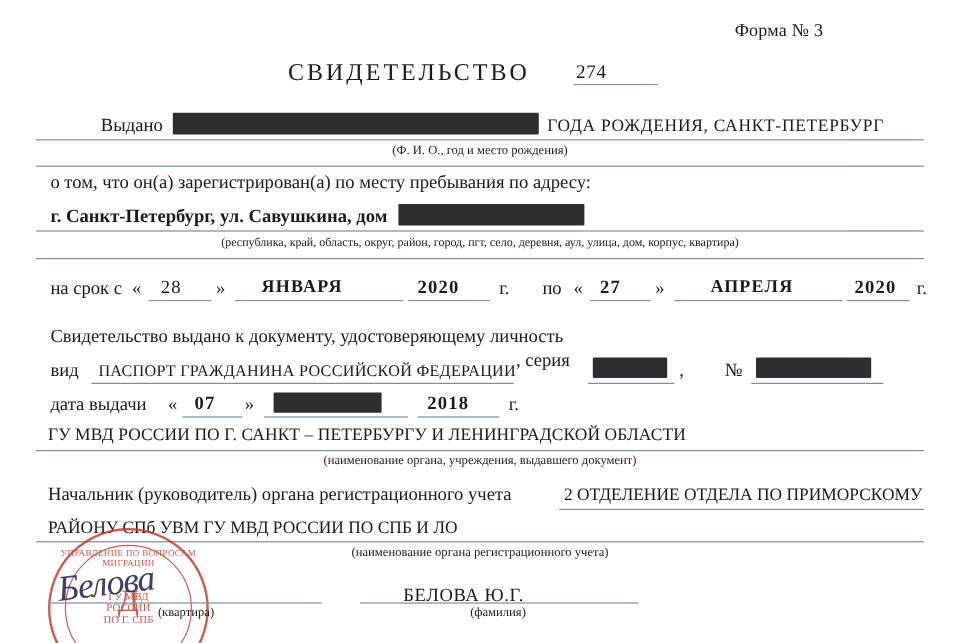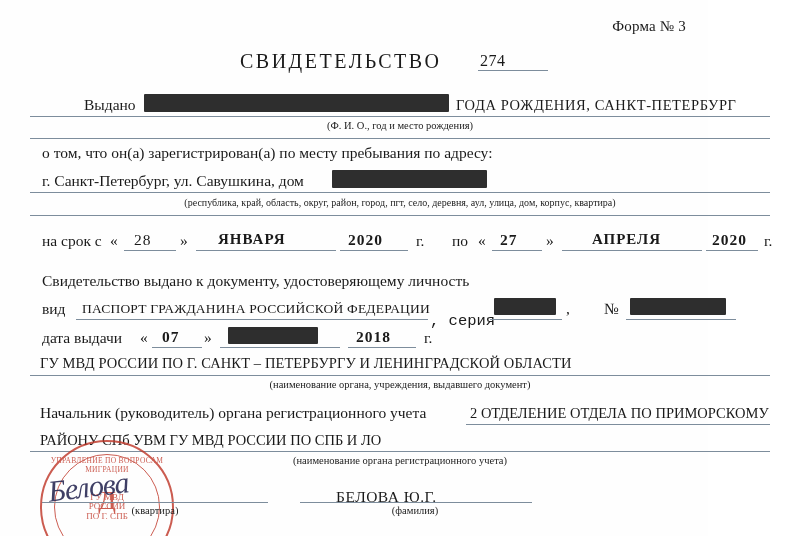--- a/index.html
+++ b/index.html
@@ -160,21 +160,21 @@
 
   <div class="txt" style="left:84px; top:96px;">Выдано</div>
   <div class="redact" style="left:144px; top:94px; width:305px; height:18px;"></div>
   <div class="txt sp" style="left:456px; top:97px; font-size:14.5px;">ГОДА РОЖДЕНИЯ, САНКТ-ПЕТЕРБУРГ</div>
   <div class="rule" style="left:30px; top:116px; width:740px;"></div>
   <div class="small" style="left:240px; top:120px; width:320px;">(Ф. И. О., год и место рождения)</div>
   <div class="rule" style="left:30px; top:138px; width:740px;"></div>
 
   <div class="txt" style="left:42px; top:144px;">о том, что он(а) зарегистрирован(а) по месту пребывания по адресу:</div>
 
-  <div class="txt" style="left:42px; top:172px;">г. Санкт-Петербург, ул. Савушкина, дом</div>
+  <div class="txt" style="left:42px; top:172px;font-weight:bold;">г. Санкт-Петербург, ул. Савушкина, дом</div>
   <div class="redact" style="left:332px; top:170px; width:155px; height:18px;"></div>
   <div class="rule" style="left:30px; top:192px; width:740px;"></div>
   <div class="small" style="left:150px; top:197px; width:500px; font-size:10px;">(республика, край, область, округ, район, город, пгт, село, деревня, аул, улица, дом, корпус, квартира)</div>
   <div class="rule" style="left:30px; top:215px; width:740px;"></div>
 
   <div class="txt" style="left:42px; top:232px;">на срок с</div>
   <div class="txt" style="left:110px; top:232px;">«</div>
   <div class="txt" style="left:134px; top:231px; font-weight:normal; letter-spacing:1px;">28</div>
   <div class="rule" style="left:124px; top:250px; width:52px;"></div>
   <div class="txt" style="left:180px; top:232px;">»</div>
@@ -192,21 +192,21 @@
   <div class="rule" style="left:562px; top:250px; width:140px;"></div>
   <div class="txt" style="left:712px; top:231px; font-weight:bold; letter-spacing:1px;">2020</div>
   <div class="rule" style="left:706px; top:250px; width:52px;"></div>
   <div class="txt" style="left:764px; top:232px;">г.</div>
 
   <div class="txt" style="left:42px; top:272px;">Свидетельство выдано к документу, удостоверяющему личность</div>
 
   <div class="txt" style="left:42px; top:300px;">вид</div>
   <div class="txt" style="left:82px; top:301px; font-size:13.5px; letter-spacing:.2px;">ПАСПОРТ ГРАЖДАНИНА РОССИЙСКОЙ ФЕДЕРАЦИИ</div>
   <div class="rule" style="left:76px; top:319px; width:352px;"></div>
-  <div class="txt" style="left:430px; top:312px;font-family:Liberation Mono, monospace;">, серия</div>
+  <div class="txt" style="left:430px; top:292px;">, серия</div>
   <div class="redact" style="left:494px; top:298px; width:62px; height:17px;"></div>
   <div class="rule" style="left:490px; top:319px; width:72px;"></div>
   <div class="txt" style="left:566px; top:300px;">,</div>
   <div class="txt" style="left:604px; top:300px;">№</div>
   <div class="redact" style="left:630px; top:298px; width:96px; height:17px;"></div>
   <div class="rule" style="left:626px; top:319px; width:110px;"></div>
 
   <div class="txt" style="left:42px; top:329px;">дата выдачи</div>
   <div class="txt" style="left:140px; top:329px;">«</div>
   <div class="txt" style="left:162px; top:328px; font-weight:bold; letter-spacing:1px;">07</div>

